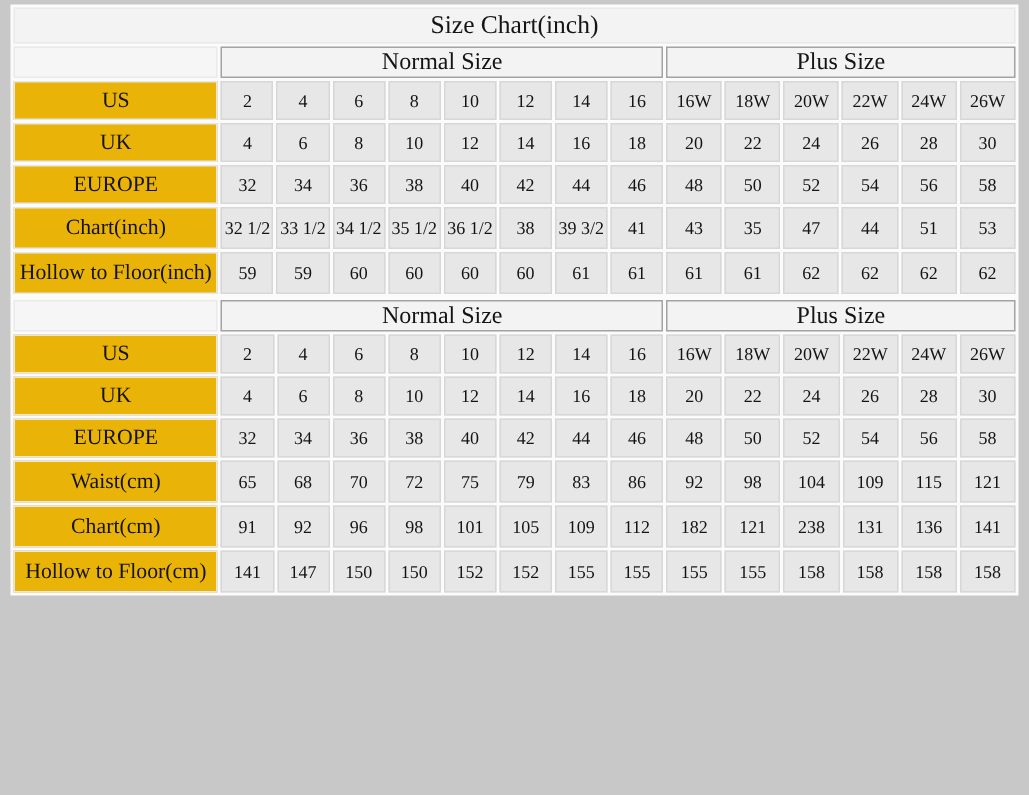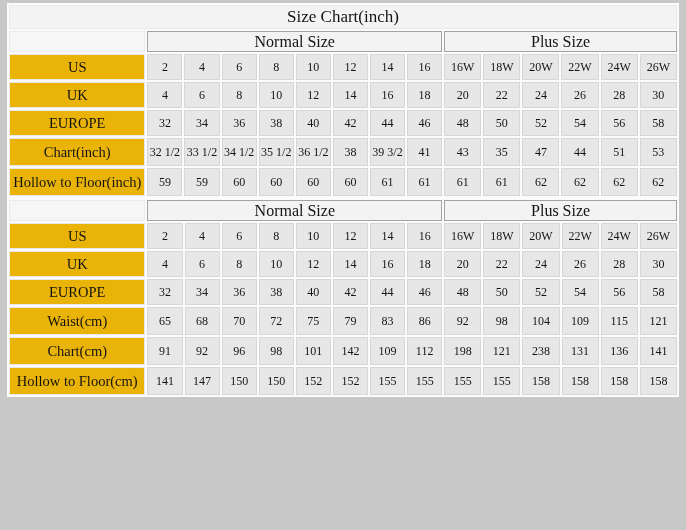--- a/index.html
+++ b/index.html
@@ -240,24 +240,24 @@
           <td class="data-cell">115</td>
           <td class="data-cell">121</td>
         </tr>
         <tr>
           <td class="label-cell">Chart(cm)</td>
           <td class="data-cell">91</td>
           <td class="data-cell">92</td>
           <td class="data-cell">96</td>
           <td class="data-cell">98</td>
           <td class="data-cell">101</td>
-          <td class="data-cell">142</td>
+          <td class="data-cell">105</td>
           <td class="data-cell">109</td>
           <td class="data-cell">112</td>
-          <td class="data-cell">198</td>
+          <td class="data-cell">182</td>
           <td class="data-cell">121</td>
           <td class="data-cell">238</td>
           <td class="data-cell">131</td>
           <td class="data-cell">136</td>
           <td class="data-cell">141</td>
         </tr>
         <tr>
           <td class="label-cell">Hollow to Floor(cm)</td>
           <td class="data-cell">141</td>
           <td class="data-cell">147</td>

